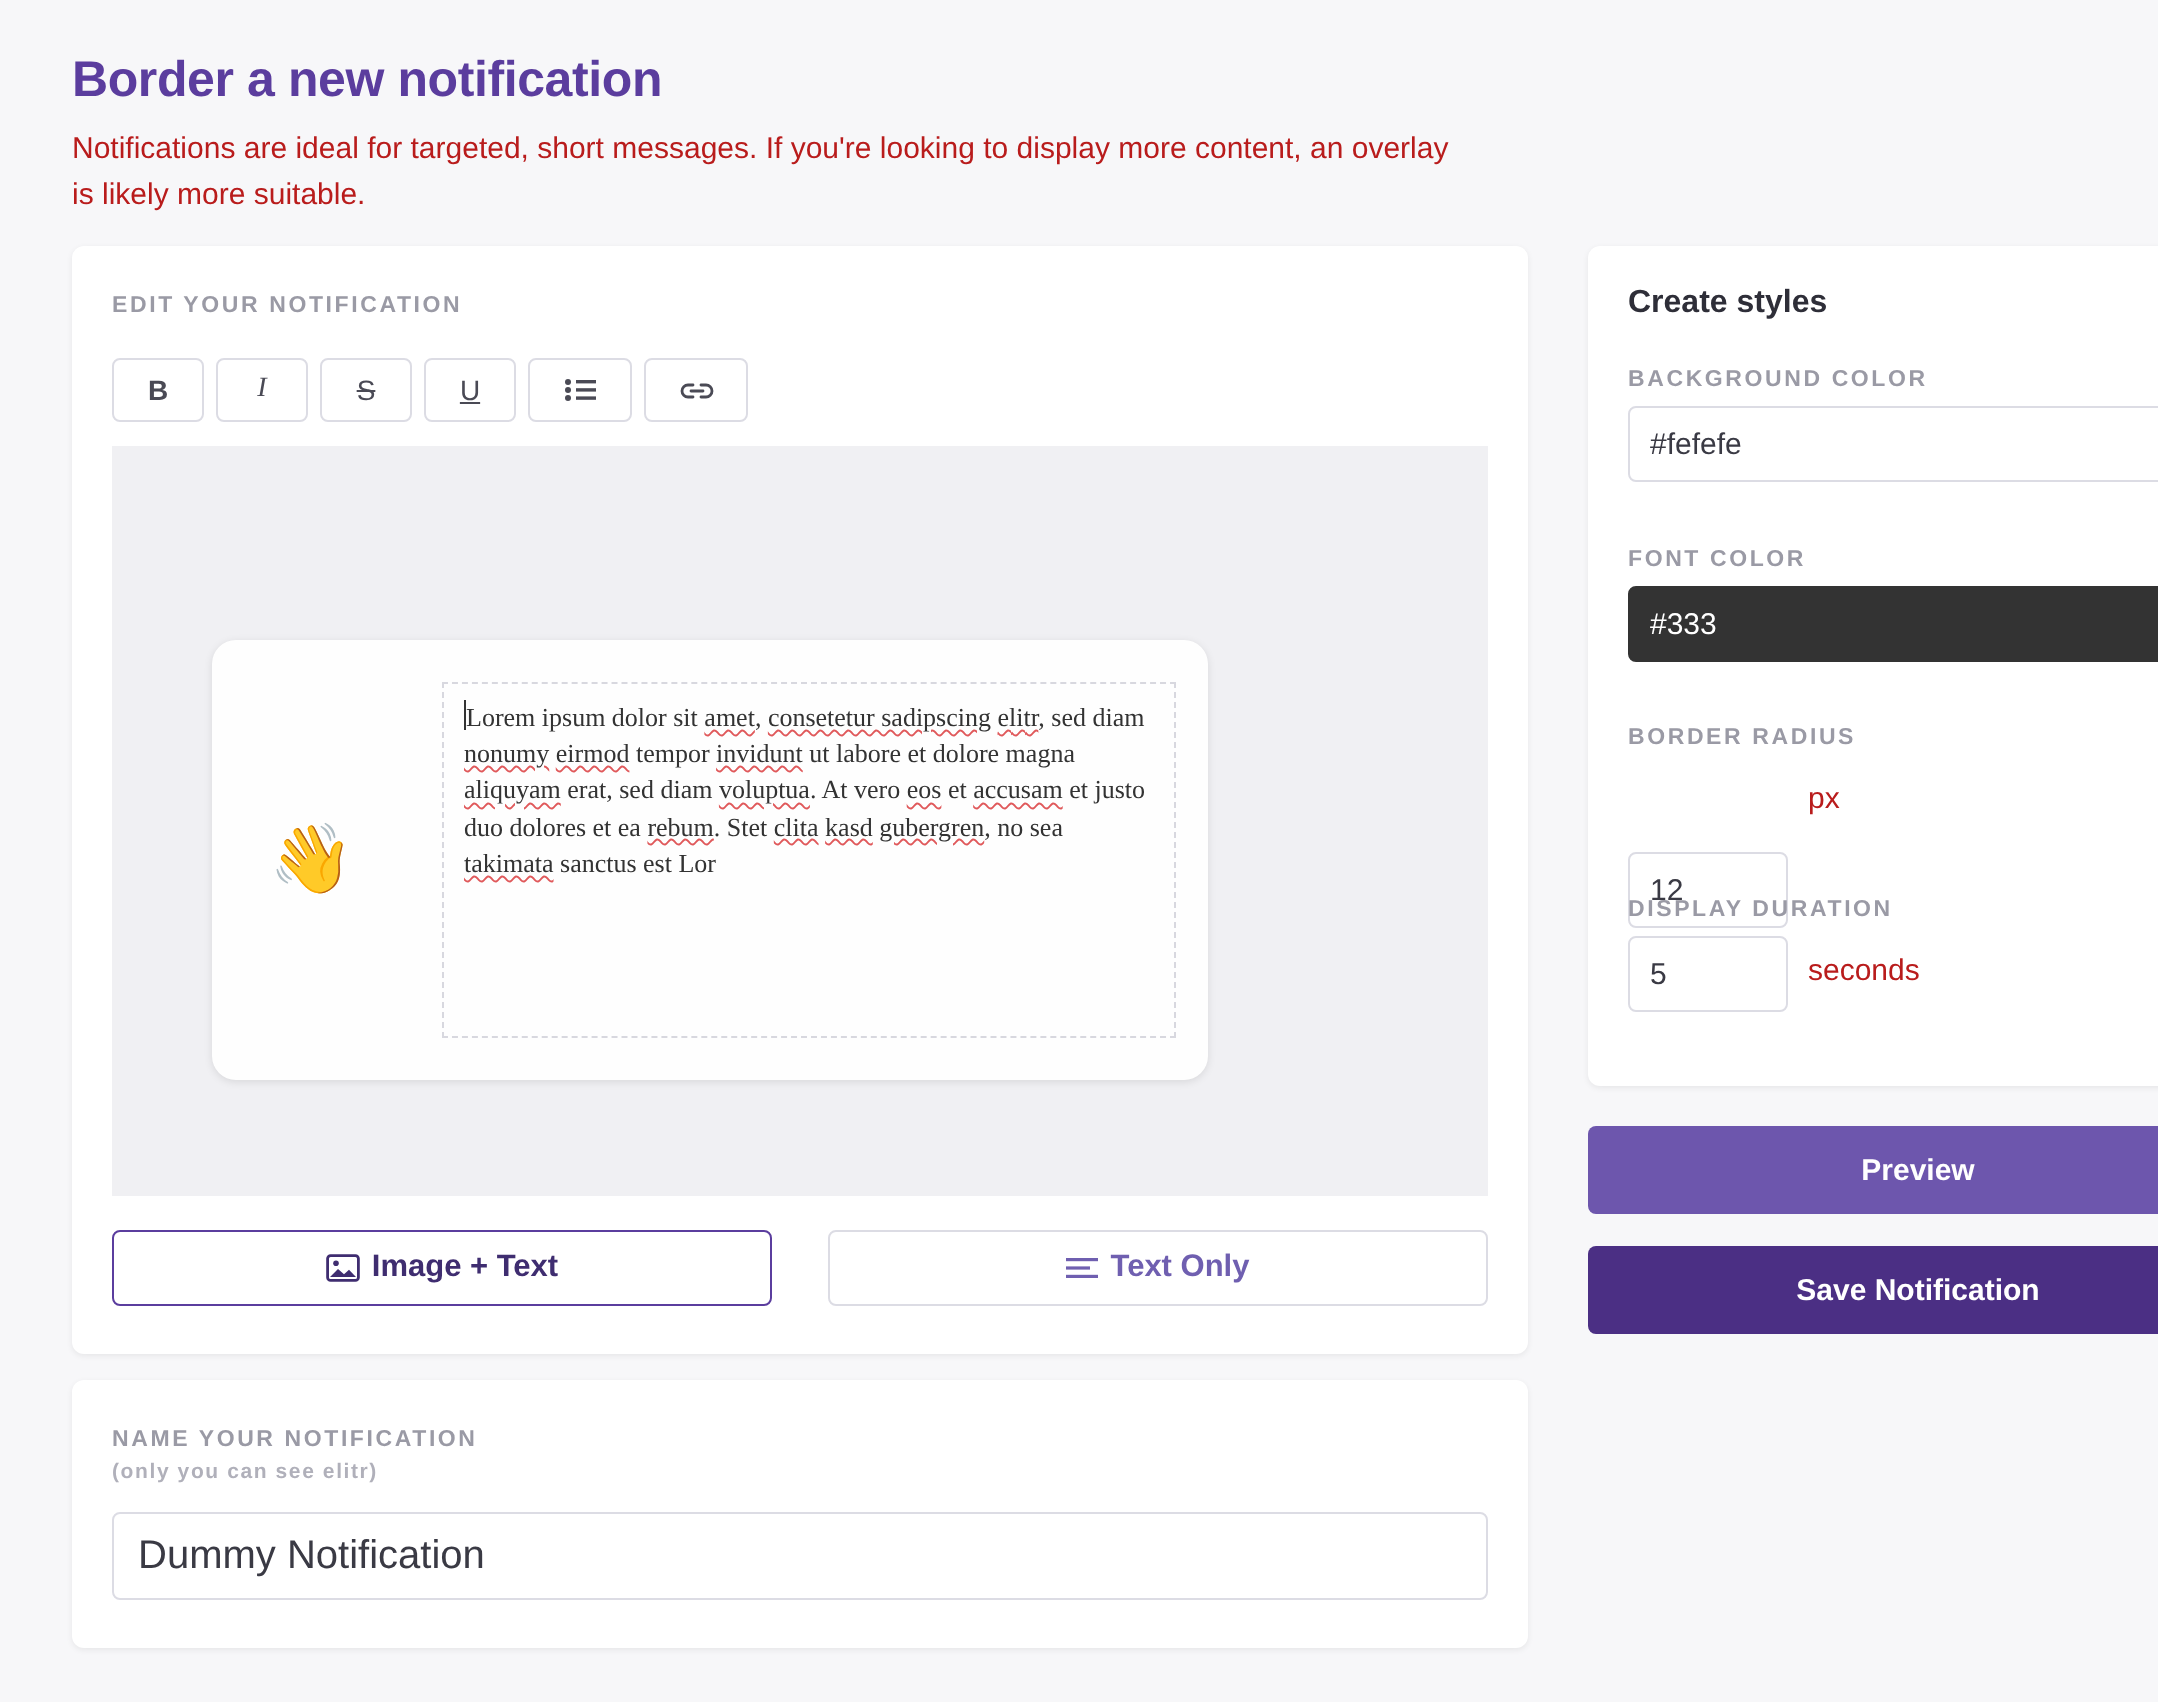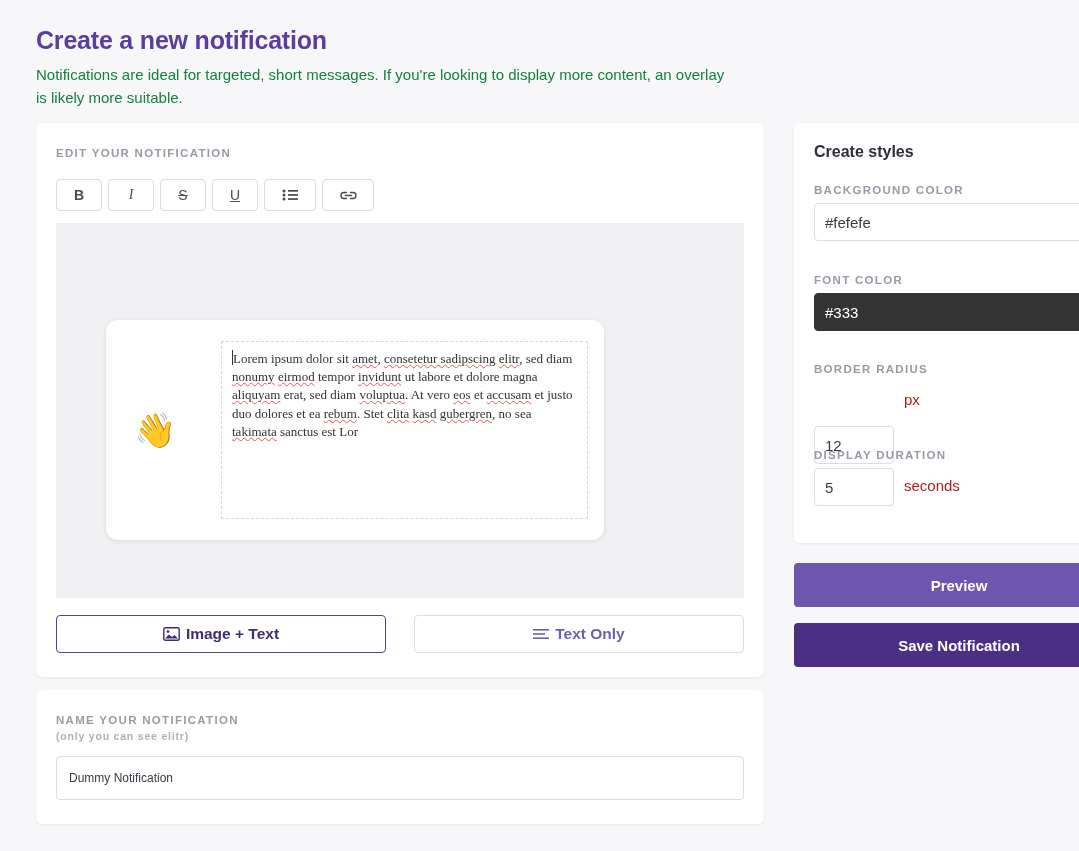--- a/index.html
+++ b/index.html
@@ -24,21 +24,21 @@
     font-weight: bold;
     color: #5b3d9e;
     letter-spacing: -0.2px;
   }
   .page-subtitle {
     position: absolute;
     left: 36px; top: 64px;
     width: 690px;
     font-size: 15px;
     line-height: 1.5;
-    color: #15803d;
+    color: #b91c1c;
   }
 
   
   .editor-card {
     position: absolute;
     left: 36px; top: 123px;
     width: 728px; height: 554px;
     background: #ffffff;
     border-radius: 6px;
     box-shadow: 0 1px 3px rgba(0,0,0,0.07);
@@ -177,21 +177,21 @@
     letter-spacing: 0.8px;
     color: #b0b0ba;
   }
   .name-input {
     position: absolute;
     left: 20px; top: 66px;
     width: 688px; height: 44px;
     border: 1px solid #dcdce4;
     border-radius: 4px;
     padding: 0 12px;
-    font-size: 12px;
+    font-size: 20px;
     color: #3a3a44;
     font-family: "Liberation Sans", sans-serif;
     background: #fff;
   }
 
   
   .styles-card {
     position: absolute;
     left: 794px; top: 123px;
     width: 330px; height: 420px;
@@ -251,21 +251,21 @@
   .btn-preview { top: 563px; background: #6d56ad; }
   .btn-save { top: 623px; background: #4b2f84; }
 
   svg { display: block; }
 </style>
 </head>
 <body>
 
 <div class="page">
 
-  <div class="page-title">Create a new notification</div>
+  <div class="page-title">Border a new notification</div>
   <div class="page-subtitle">Notifications are ideal for targeted, short messages. If you're looking to display more content, an overlay is likely more suitable.</div>
 
   <div class="editor-card">
     <div class="section-label editor-label">Edit your notification</div>
 
     <div class="toolbar">
       <div class="tool-btn b">B</div>
       <div class="tool-btn i">I</div>
       <div class="tool-btn s">S</div>
       <div class="tool-btn u">U</div>

